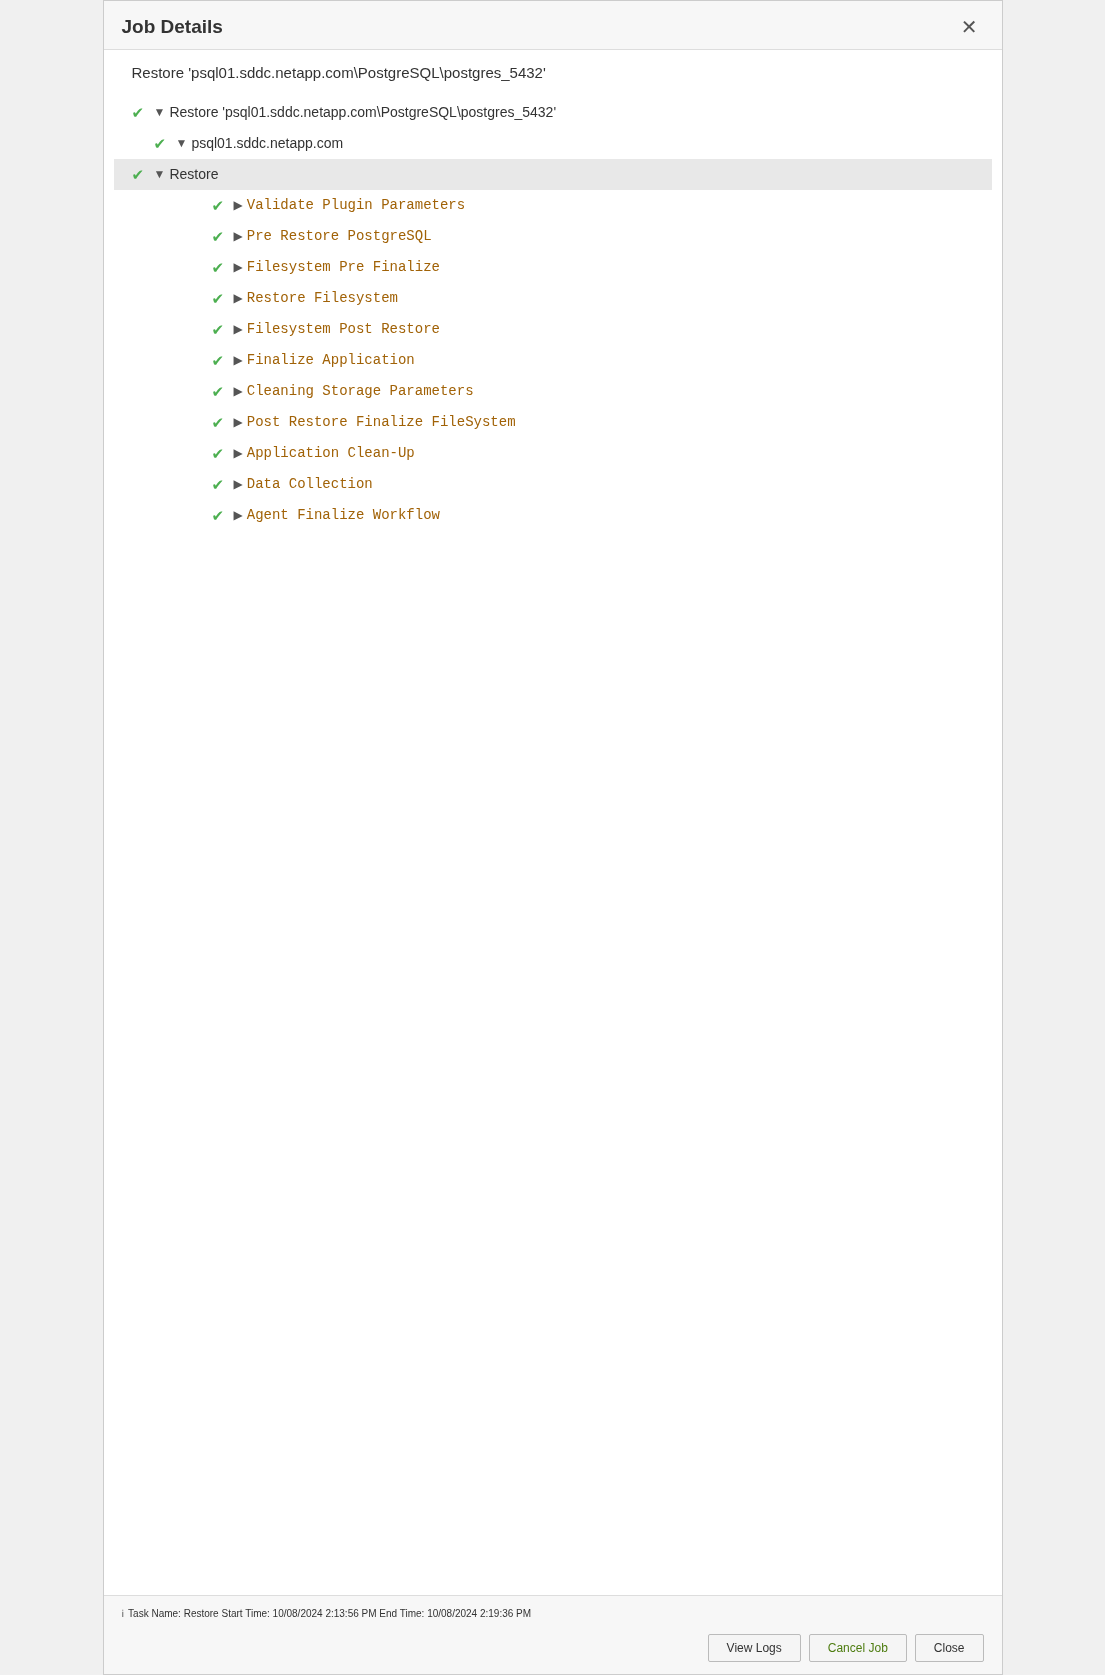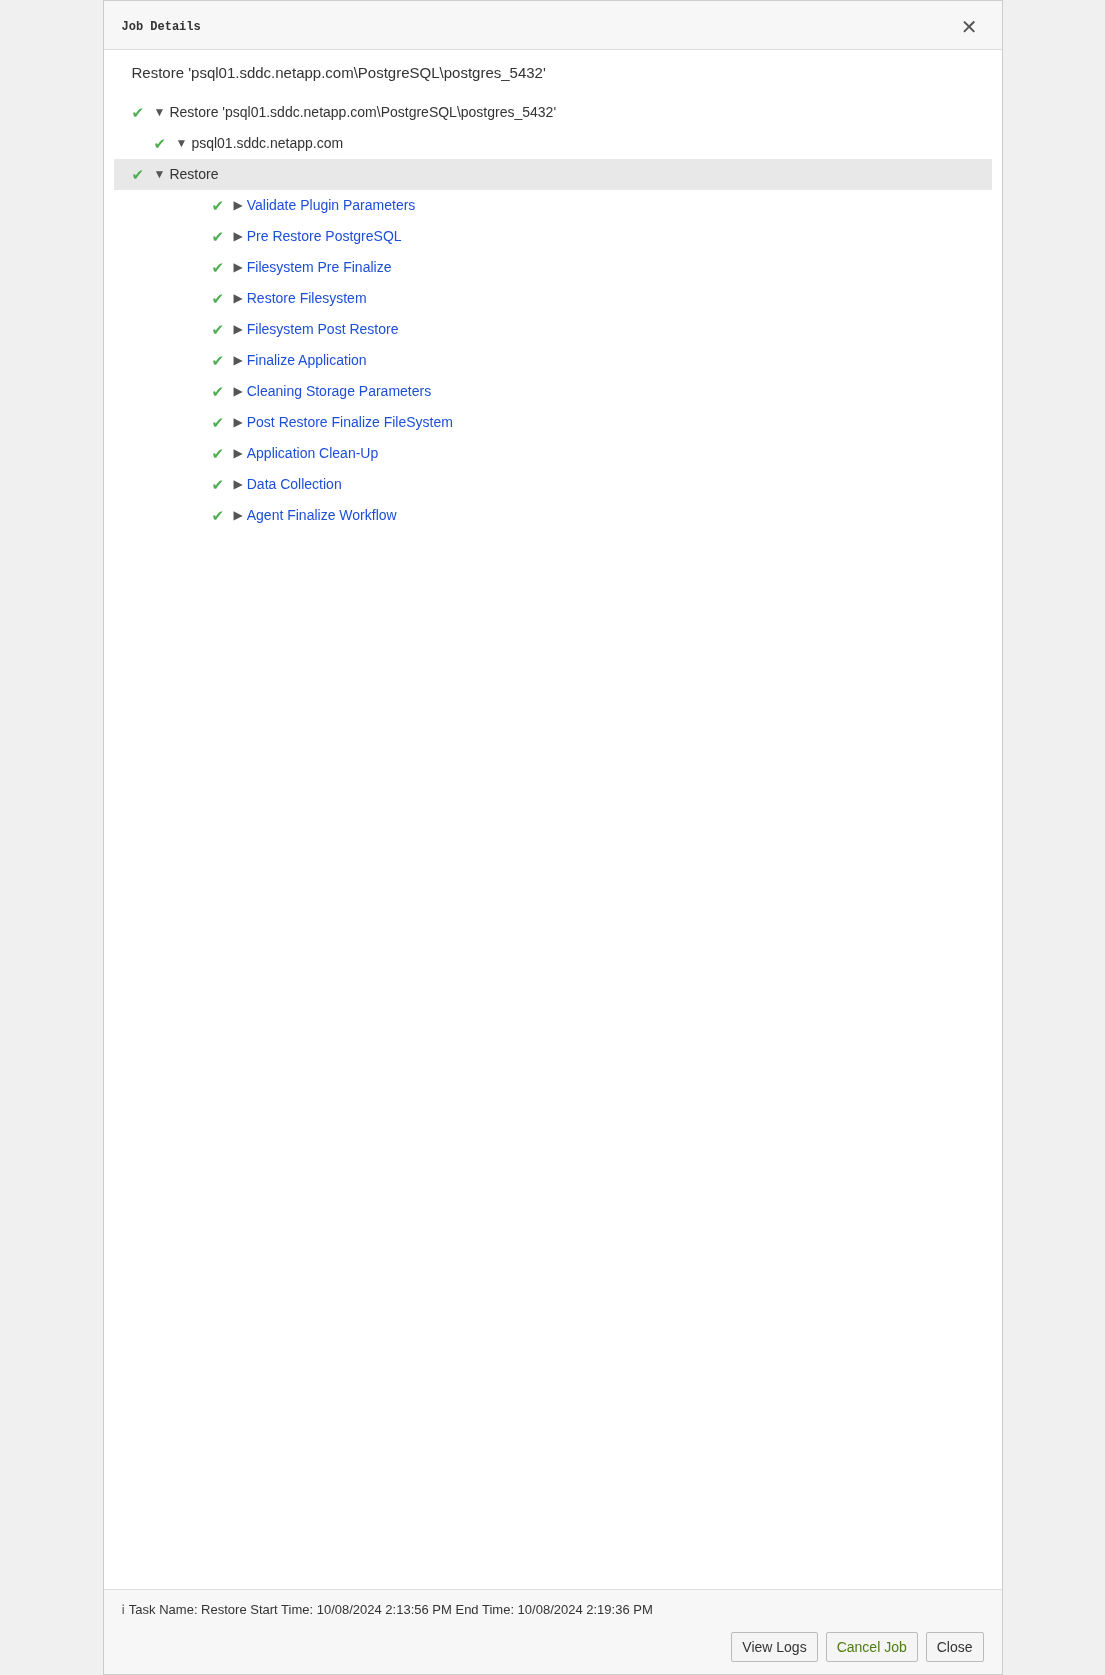--- a/index.html
+++ b/index.html
@@ -26,24 +26,23 @@
     }
     .dialog-header {
       display: flex;
       justify-content: space-between;
       align-items: center;
       padding: 14px 18px 10px 18px;
       border-bottom: 1px solid #ddd;
       background: #f7f7f7;
     }
     .dialog-title {
-      font-size: 12px;
+      font-size: 19px;
       font-weight: bold;
       color: #333;
-      font-family: Liberation Mono, monospace;
     }
     .close-btn {
       background: none;
       border: none;
       font-size: 20px;
       cursor: pointer;
       color: #555;
       line-height: 1;
       padding: 2px 6px;
     }
@@ -88,45 +87,46 @@
     }
     .indent-1 { margin-left: 0px; }
     .indent-2 { margin-left: 22px; }
     .indent-3 { margin-left: 44px; }
     .indent-4 { margin-left: 80px; }
     .item-label {
       color: #333;
       font-size: 14px;
     }
     .item-label.link-style {
-      color: #1d4ed8;
+      color: #a16207;
       cursor: pointer;
+      font-family: Liberation Mono, monospace;
     }
     .dialog-footer {
       border-top: 1px solid #ddd;
       background: #f7f7f7;
     }
     .footer-info {
       padding: 10px 18px 6px 18px;
-      font-size: 13px;
+      font-size: 10px;
       color: #333;
     }
     .footer-info .info-icon {
       color: #555;
       margin-right: 4px;
     }
     .footer-buttons {
       display: flex;
       justify-content: flex-end;
       padding: 8px 18px 12px 18px;
       gap: 8px;
     }
     .footer-btn {
-      padding: 6px 10px;
-      font-size: 14px;
+      padding: 6px 18px;
+      font-size: 12px;
       border: 1px solid #bbb;
       background: #f5f5f5;
       color: #333;
       cursor: pointer;
       border-radius: 2px;
     }
     .footer-btn.disabled {
       color: #4d7c0f;
       cursor: default;
     }

